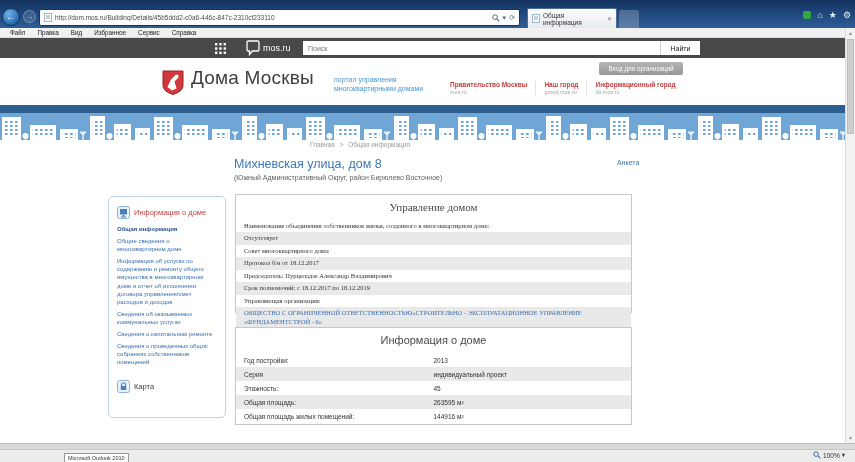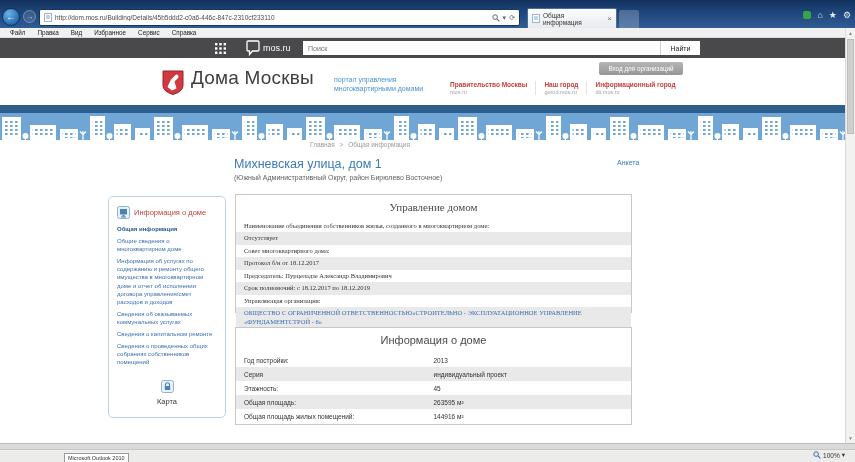--- a/index.html
+++ b/index.html
@@ -54,21 +54,21 @@
   
   .pagetitle{position:absolute;top:157px;left:234px;font-size:12.5px;color:#3a7ab8;}
   .pagesub{position:absolute;top:174px;left:234px;font-size:7px;color:#5f5f5f;}
   .anketa{position:absolute;top:159px;left:617px;font-size:7px;color:#3a7ab8;cursor:pointer;}
 
   .sidebar{position:absolute;left:108px;top:196px;width:118px;height:222px;background:#fff;border:1px solid #bed3e6;border-radius:5px;padding:9px 8px;}
   .sbhead{display:flex;align-items:flex-start;gap:4px;margin-bottom:6px;}
   .sbhead .t{font-size:7.5px;color:#c4403f;padding-top:2px;}
   .slink{font-size:6px;color:#3a6fb0;line-height:1.35;margin-bottom:4px;cursor:pointer;}
   .slink.active{color:#28568f;font-weight:bold;}
-  .sbmap{display:flex;align-items:center;gap:4px;margin-top:14px;cursor:pointer;flex-direction:column;}
+  .sbmap{display:flex;align-items:center;gap:4px;margin-top:14px;cursor:pointer;}
   .sbmap .t{font-size:7.5px;color:#3c3c3c;}
 
   .panel{position:absolute;left:235px;width:397px;background:#fff;border:1px solid #c8c8c8;}
   #panel-management{top:194px;height:119px;font-family:Liberation Serif, serif;}
   #panel-info{top:327px;height:98px;}
   .ptitle{text-align:center;font-size:11px;color:#4a4a4a;padding:6px 0 7px;}
   .mrow{font-size:6.5px;color:#333;padding:2px 8px;line-height:1.3;}
   .mrow.shaded{background:#e9e9e9;}
   .mrow.link-row{color:#3a6fb0;cursor:pointer;}
   .inforow{display:flex;font-size:6.5px;color:#333;padding:3.5px 8px;}
@@ -227,21 +227,21 @@
       <rect width="855" height="27" fill="url(#city)"></rect>
     </svg>
   </div>
 
   <div class="breadcrumb">
     <span>Главная</span>
     <span>&gt;</span>
     <span>Общая информация</span>
   </div>
 
-  <div class="pagetitle">Михневская улица, дом 1</div>
+  <div class="pagetitle">Михневская улица, дом 8</div>
   <div class="pagesub">(Южный Административный Округ, район Бирюлево Восточное)</div>
   <div class="anketa">Анкета</div>
 
   <div class="sidebar">
     <div class="sbhead">
       <svg width="13" height="13" viewBox="0 0 13 13">
         <rect x="0.5" y="0.5" width="12" height="12" rx="2" fill="#e9f1f9" stroke="#8fb2d3"></rect>
         <rect x="3" y="3" width="7" height="5.5" fill="#4a80b8"></rect>
         <rect x="5.5" y="9" width="2" height="1.5" fill="#4a80b8"></rect>
         <rect x="4" y="10.5" width="5" height="1" fill="#4a80b8"></rect>

